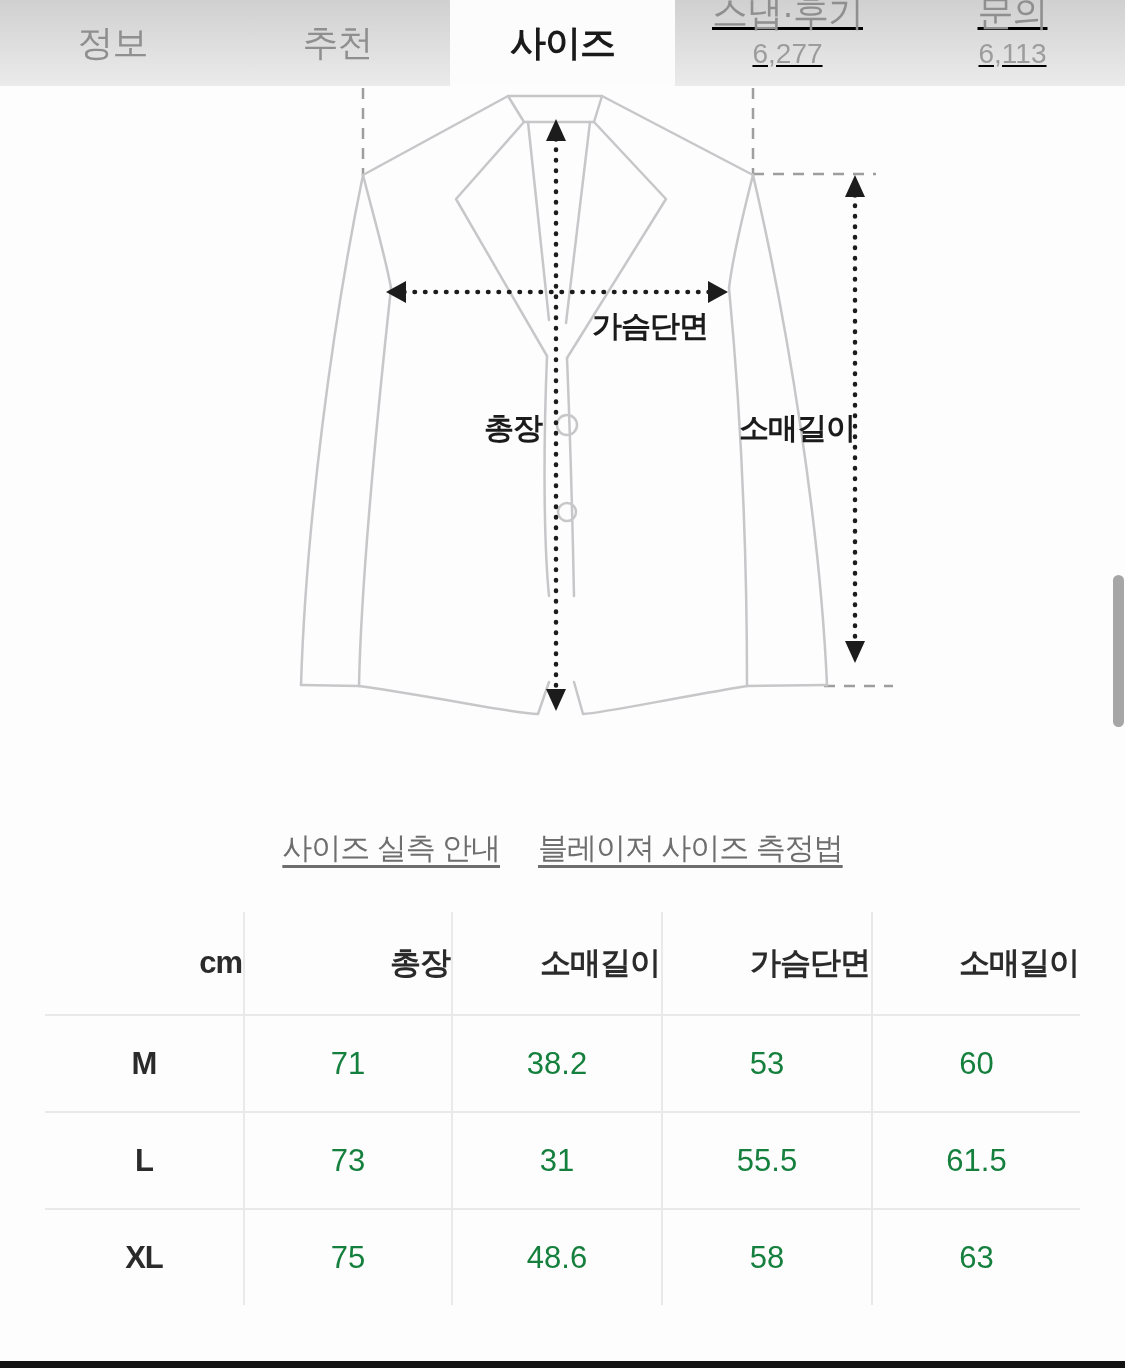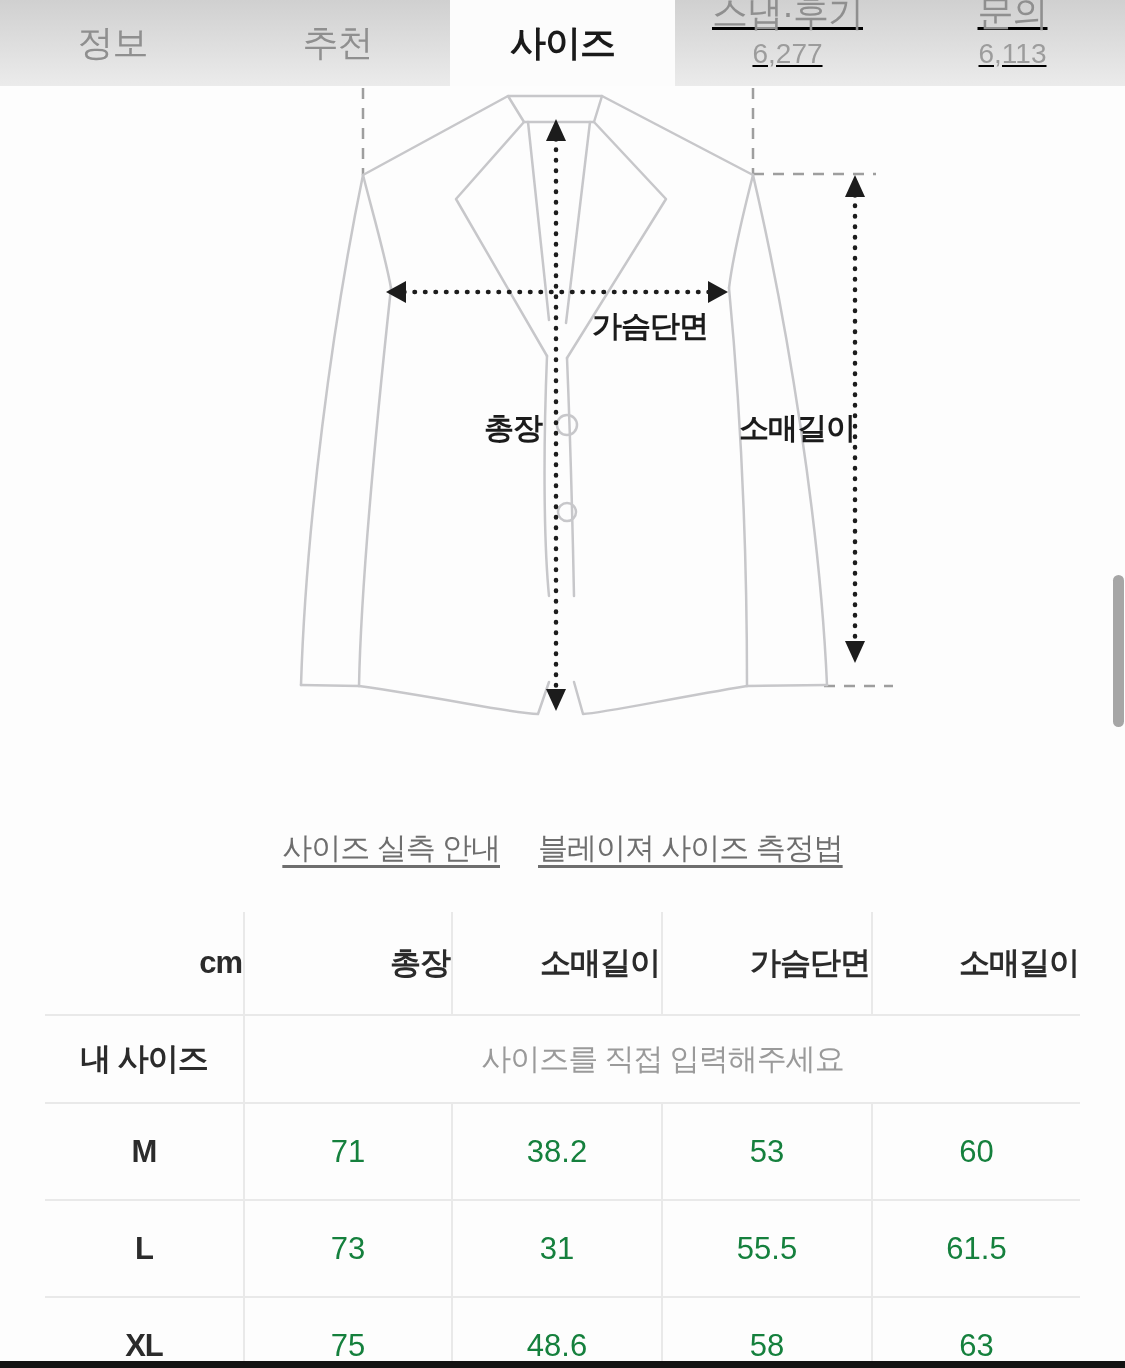--- a/index.html
+++ b/index.html
@@ -179,24 +179,20 @@
       <col class="c4">
     </colgroup>
   <tbody>
       <tr class="h-row">
     <td class="cell-strong">cm</td>
     <td class="cell-strong">총장</td>
     <td class="cell-strong">소매길이</td>
     <td class="cell-strong">가슴단면</td>
     <td class="cell-strong">소매길이</td>
   </tr>
-  <tr class="mysize-row">
-    <td class="cell-strong">내 사이즈</td>
-    <td class="cell-placeholder" colspan="4">사이즈를 직접 입력해주세요</td>
-  </tr>
   <tr class="data-row">
     <td class="cell-strong">M</td>
     <td class="cell-value">71</td>
     <td class="cell-value">38.2</td>
     <td class="cell-value">53</td>
     <td class="cell-value">60</td>
   </tr>
   <tr class="data-row">
     <td class="cell-strong">L</td>
     <td class="cell-value">73</td>

